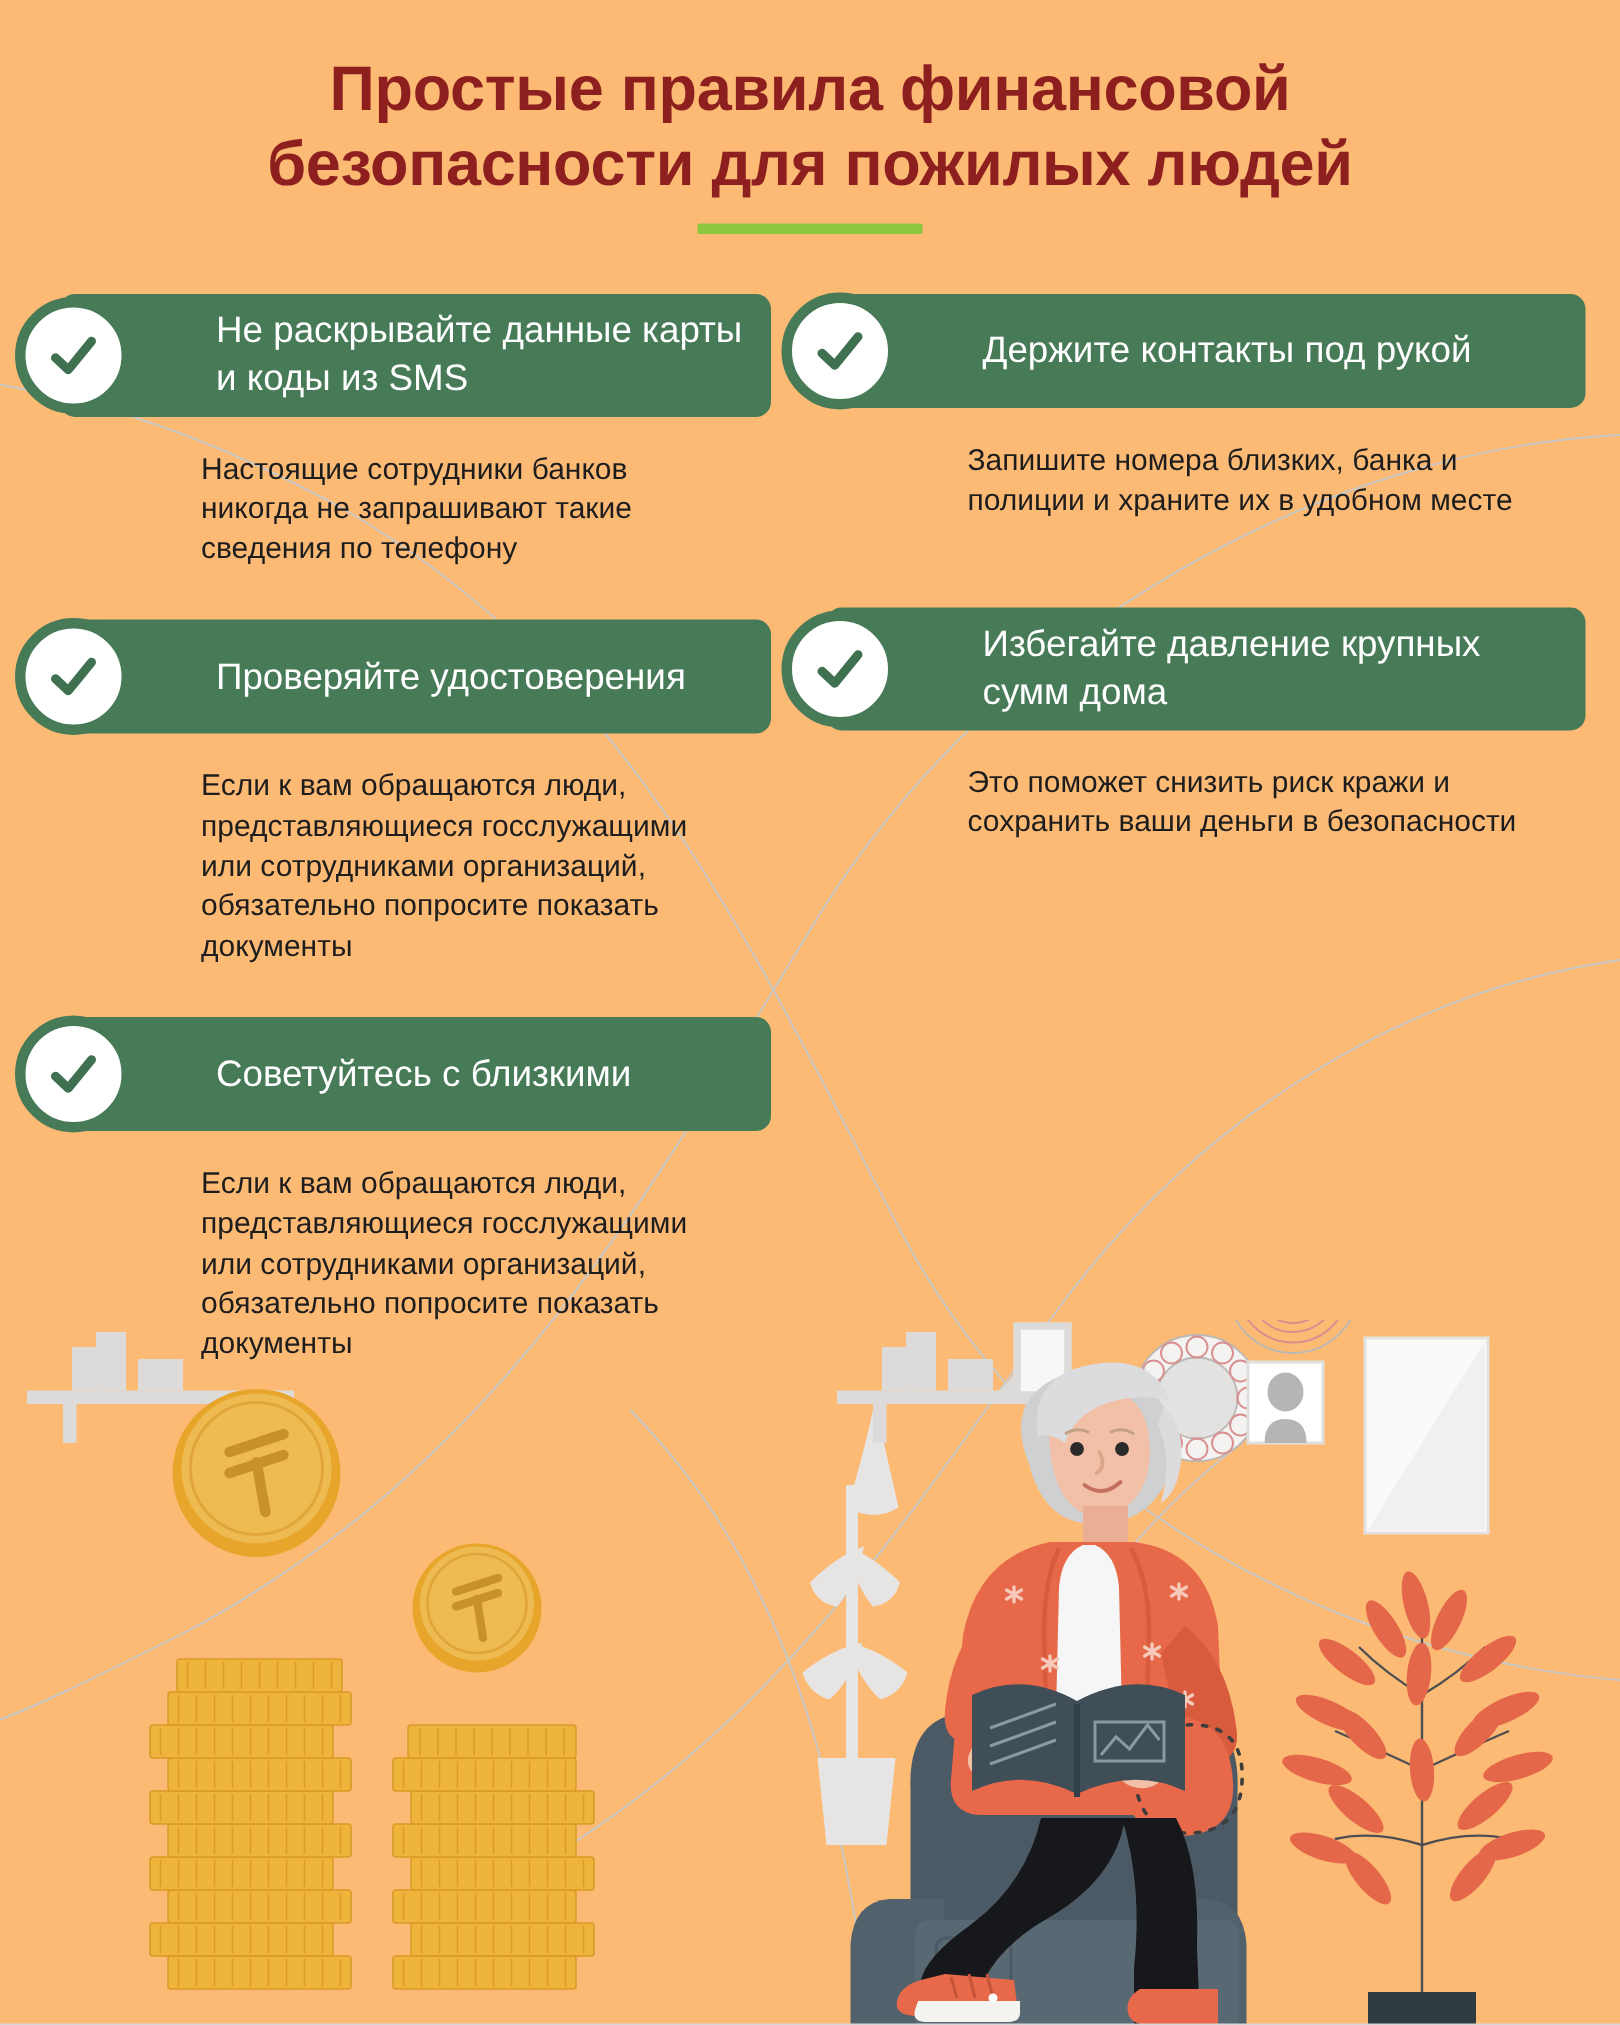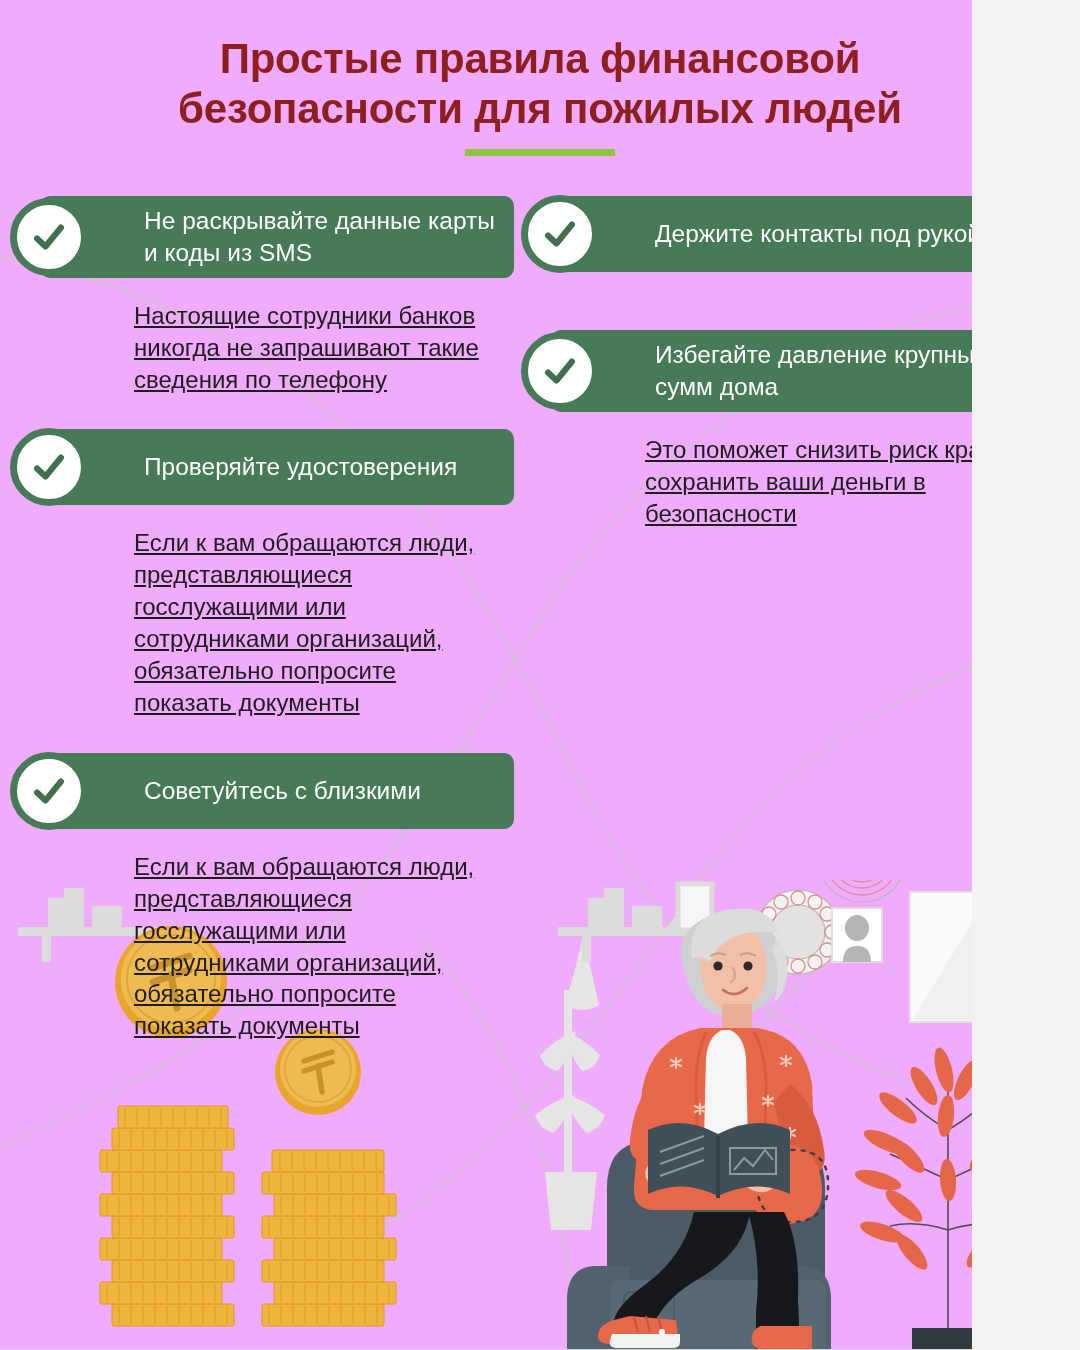--- a/index.html
+++ b/index.html
@@ -4,22 +4,22 @@
 <style>
   * { box-sizing: border-box; margin: 0; padding: 0; }
   html, body {
     width: 1080px; height: 1350px;
     background: #f2f2f0;
     font-family: "Liberation Sans", sans-serif;
     overflow: hidden;
   }
   #page {
     position: relative;
-    width: 972px; height: 1350px;
-    background: #f0abfc;
+    width: 1080px; height: 1350px;
+    background: #fdba74;
     overflow: hidden;
   }
   
   .bg-arcs {
     position: absolute; inset: 0;
     width: 1080px; height: 1350px;
     pointer-events: none;
     z-index: 0;
   }
   
@@ -81,24 +81,23 @@
     width: 78px; height: 78px;
     border-radius: 50%;
     background: #ffffff;
     border: 7px solid #477a57;
     display: flex; align-items: center; justify-content: center;
     z-index: 3;
   }
   .check-badge svg { display: block; }
   .card-body {
     padding: 22px 10px 0 94px;
-    font-size: 24px;
+    font-size: 20px;
     line-height: 1.33;
     color: #1d1d1d;
-    text-decoration: underline;
   }
   .card-left  .card-body { padding-right: 28px; }
   .card-right .card-body { padding-right: 4px; }
 
   
   .gap-a { height: 24px; }
 
   
   .illus {
     position: absolute;
@@ -182,20 +181,21 @@
 
       <div class="card card-right">
         <div class="card-head">
           <span class="check-badge">
             <svg width="44" height="44" viewBox="0 0 44 44">
                 <path d="M10 23.5 L18.5 31.5 L34 12.5" fill="none" stroke="#3f7050" stroke-width="6" stroke-linecap="round" stroke-linejoin="round"></path>
               </svg>
           </span>
           <span class="card-title">Держите контакты под рукой</span>
         </div>
+        <div class="card-body">Запишите номера близких, банка и полиции и храните их в удобном месте</div>
       </div>
 
       <div class="gap-a"></div>
 
 
       <div class="gap-a"></div>
 
       <div class="card card-right">
         <div class="card-head">
           <span class="check-badge">

